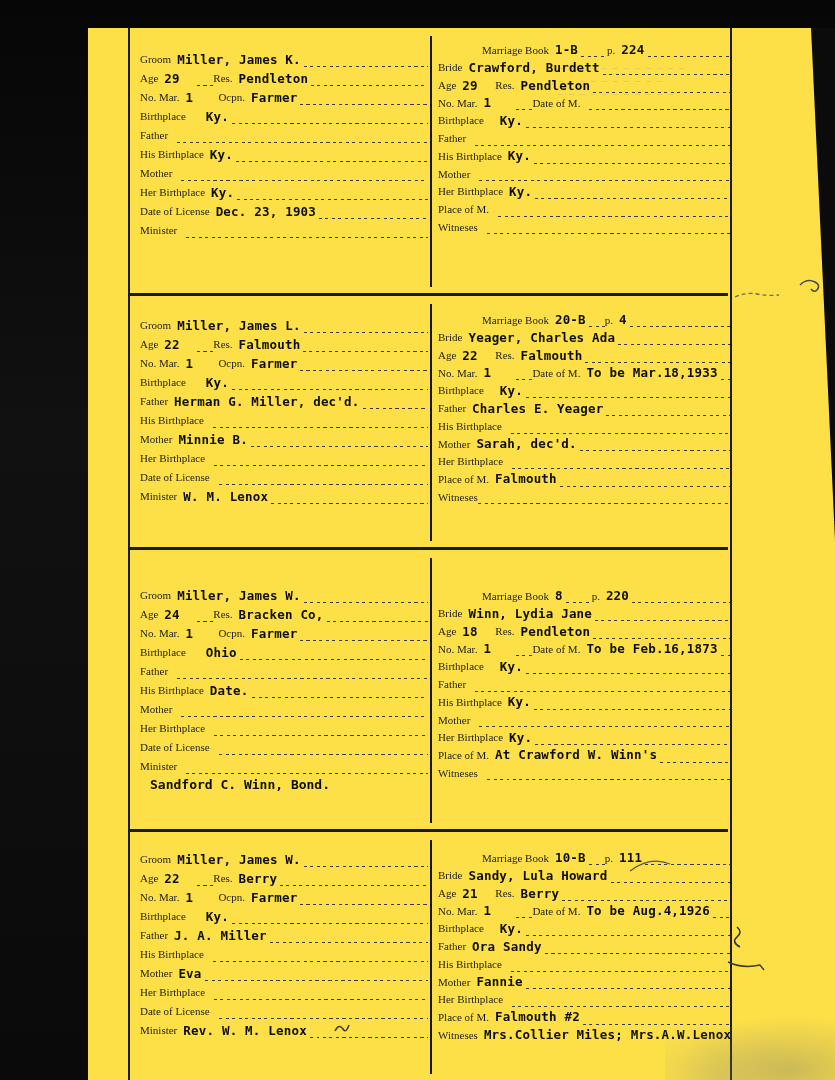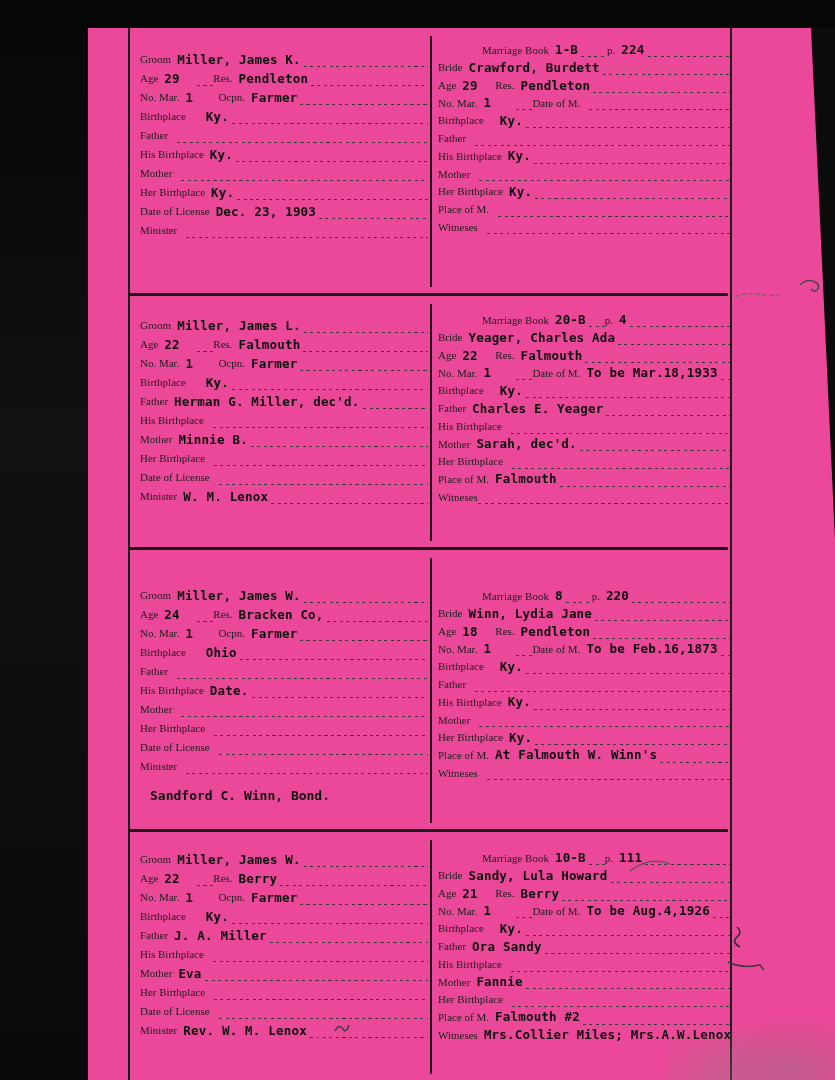--- a/index.html
+++ b/index.html
@@ -1,20 +1,20 @@
 <!DOCTYPE html>
 <html><head>
 <meta charset="utf-8">
 <style>
   html,body{margin:0;padding:0}
   body{width:835px;height:1080px;position:relative;overflow:hidden;
        background:linear-gradient(180deg,#060606,#111 40%,#0a0a0a);
        font-family:"Liberation Serif",serif;}
   .paper{position:absolute;left:88px;top:28px;width:747px;height:1052px;
-         background:#ec4899;overflow:visible;}
+         background:#fde047;overflow:visible;}
   
   .edge-wedge{position:absolute;right:0;top:0;width:24px;height:512px;
               background:#0b0b0b;clip-path:polygon(0 0,100% 0,100% 100%);}
   .vline{position:absolute;top:0;bottom:0;width:2px;background:#1b1b1b;}
   .vline.left{left:40px}
   .vline.right{left:642px}
   .hsep{position:absolute;left:40px;width:600px;height:3px;background:#1a1a1a;}
   .card{position:absolute;left:40px;width:602px;}
   .card .divider{position:absolute;left:302px;top:8px;bottom:6px;width:2px;background:#161616;}
   .colL{position:absolute;left:12px;width:288px;}
@@ -25,21 +25,21 @@
   .lbl{font-size:11px;color:#1d1d1d;line-height:1;padding-bottom:2px;white-space:pre;}
   .val{font-family:"DejaVu Sans Mono","Liberation Mono",monospace;font-size:12.5px;font-weight:700;
        color:#0d0d0d;line-height:1;white-space:nowrap;padding:0 3px 1px 6px;letter-spacing:.2px;}
   .val.w34{min-width:30px}
   .dots{flex:1 1 8px;min-width:0;height:100%;
         background:repeating-linear-gradient(90deg,#3a3a3a 0 3px,transparent 3px 6.5px) left bottom/100% 1.3px no-repeat;}
   .dots.sm{flex:0 0 16px}
   .dots.sm2{flex:0 0 26px}
   .row.ind{padding-left:44px}
   .note{font-family:"DejaVu Sans Mono","Liberation Mono",monospace;font-size:13px;font-weight:700;
-        color:#0d0d0d;margin-top:14px;padding-left:10px;white-space:nowrap;}
+        color:#0d0d0d;margin-top:3px;padding-left:10px;white-space:nowrap;}
   .ghost{position:absolute;opacity:.28;}
   .ghost .g{height:4px;margin:9px 0;background:repeating-linear-gradient(90deg,#9a9a96 0 5px,transparent 5px 11px) left bottom/100% 1.5px no-repeat;}
   .mark{position:absolute;}
   .noise{position:absolute;right:0;bottom:0;width:170px;height:70px;
          background:radial-gradient(ellipse at 75% 85%,rgba(120,120,115,.35),transparent 65%),
                     radial-gradient(ellipse at 30% 95%,rgba(140,140,135,.2),transparent 60%);}
 </style>
 </head>
 <body>
 
@@ -416,21 +416,21 @@
           <span class="val"></span>
           <span class="dots"></span>
         </div>
       <div class="row">
           <span class="lbl">Her Birthplace</span>
           <span class="val">Ky.</span>
           <span class="dots"></span>
         </div>
       <div class="row">
           <span class="lbl">Place of M.</span>
-          <span class="val">At Falmouth W. Winn's</span>
+          <span class="val">At Crawford W. Winn's</span>
           <span class="dots"></span>
         </div>
       <div class="row">
           <span class="lbl">Witneses</span>
           <span class="val"></span>
           <span class="dots"></span>
         </div>
     </div>
   </div>
 

